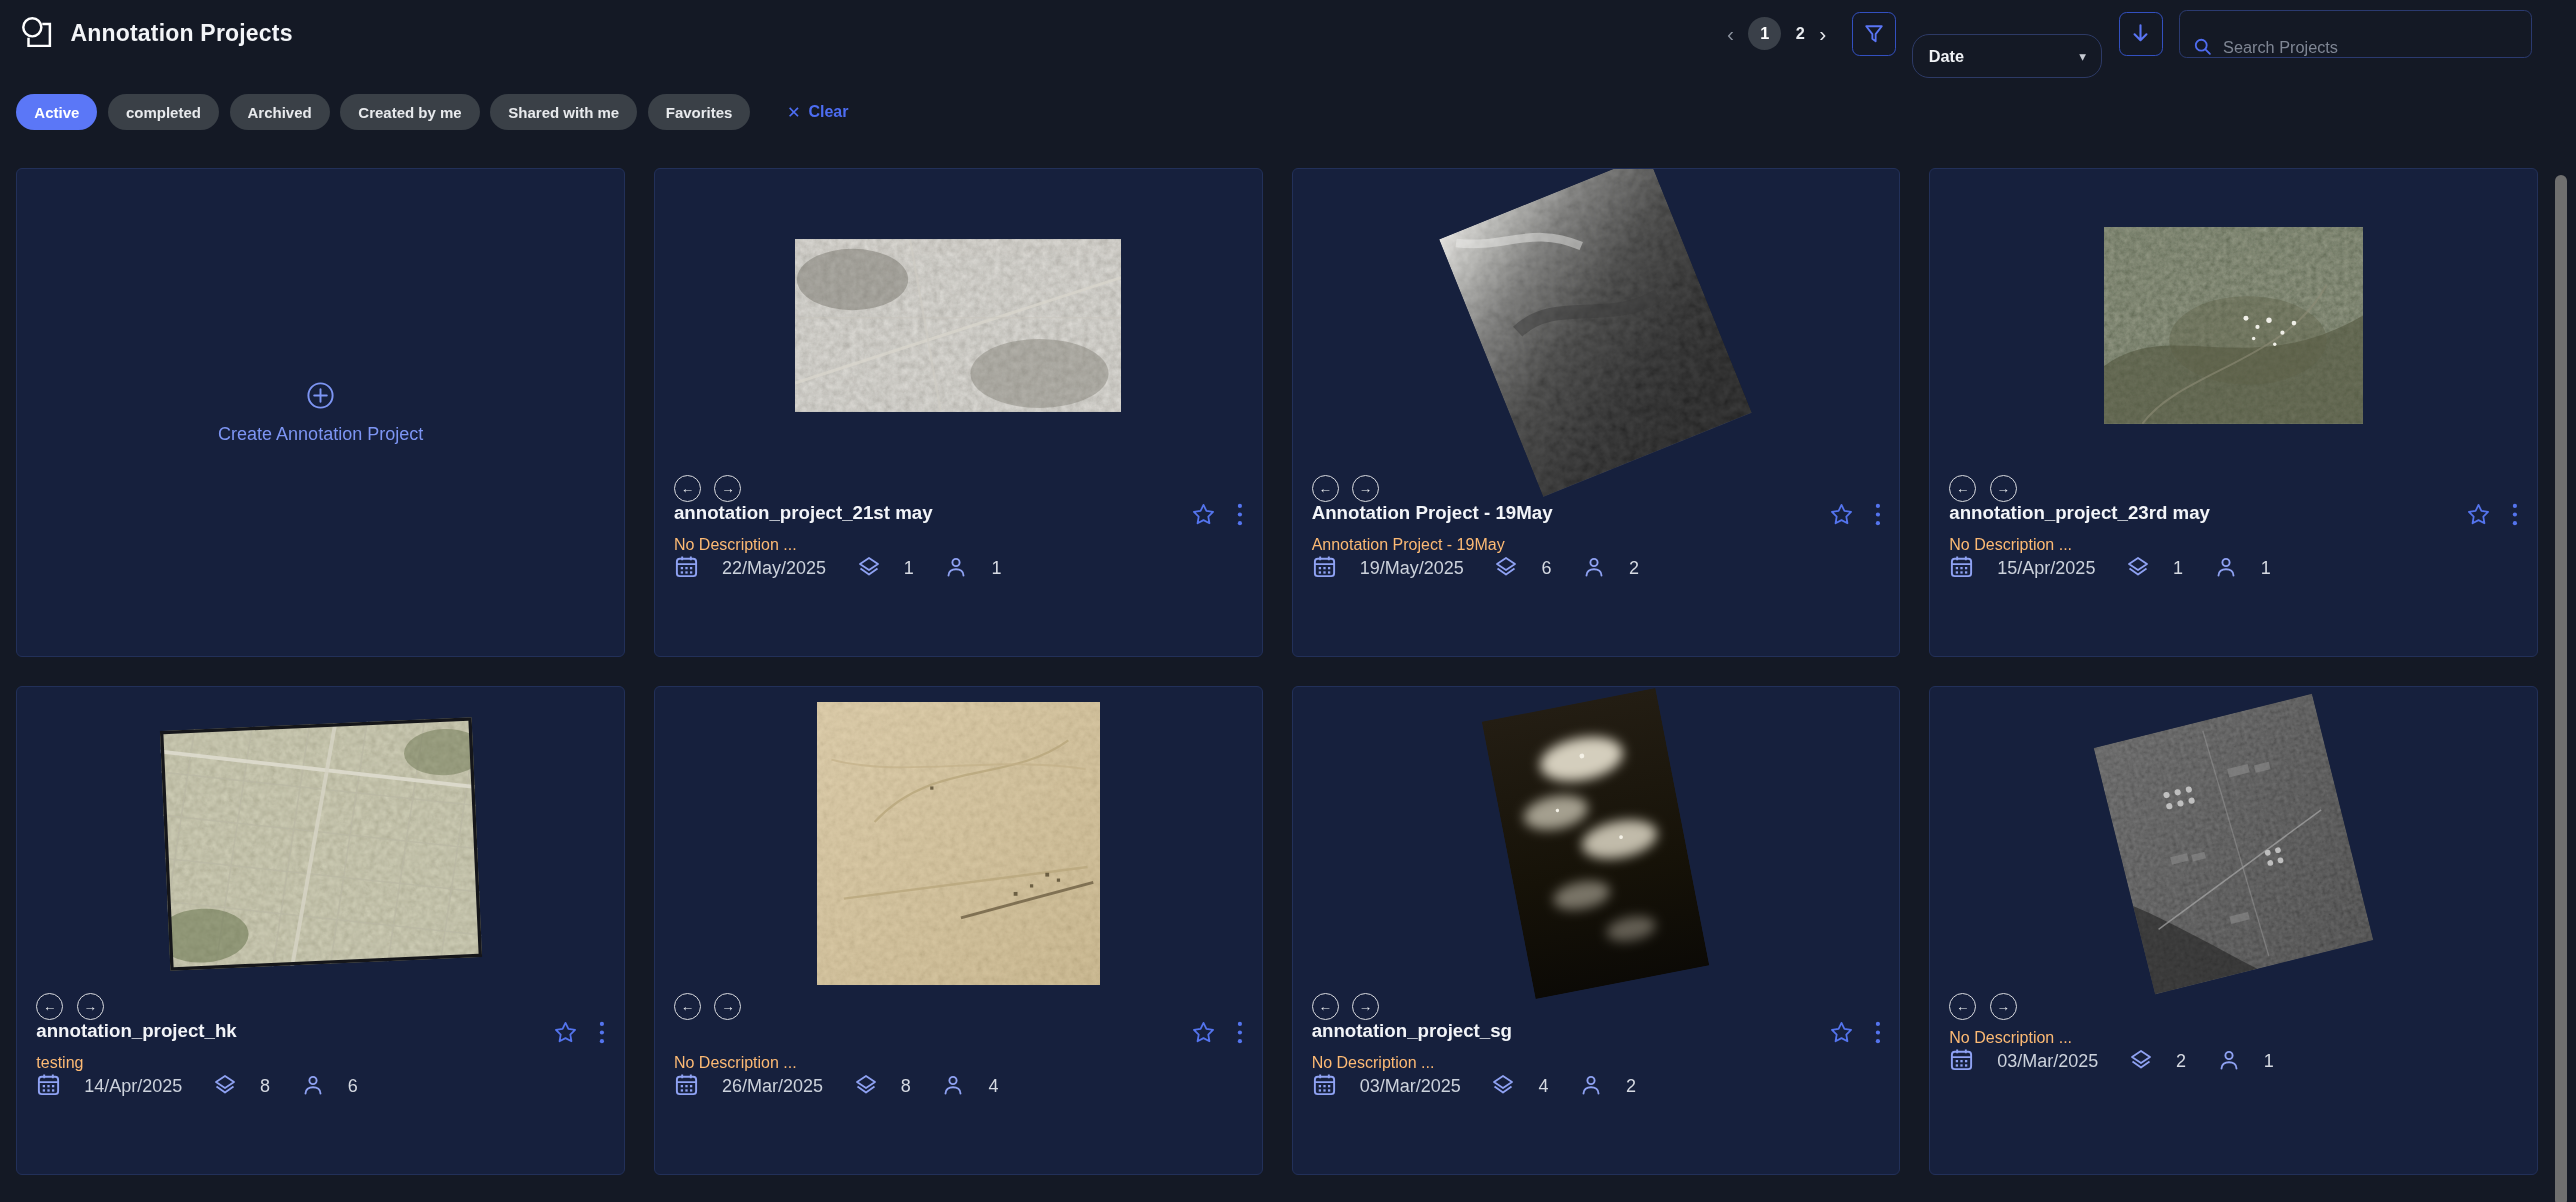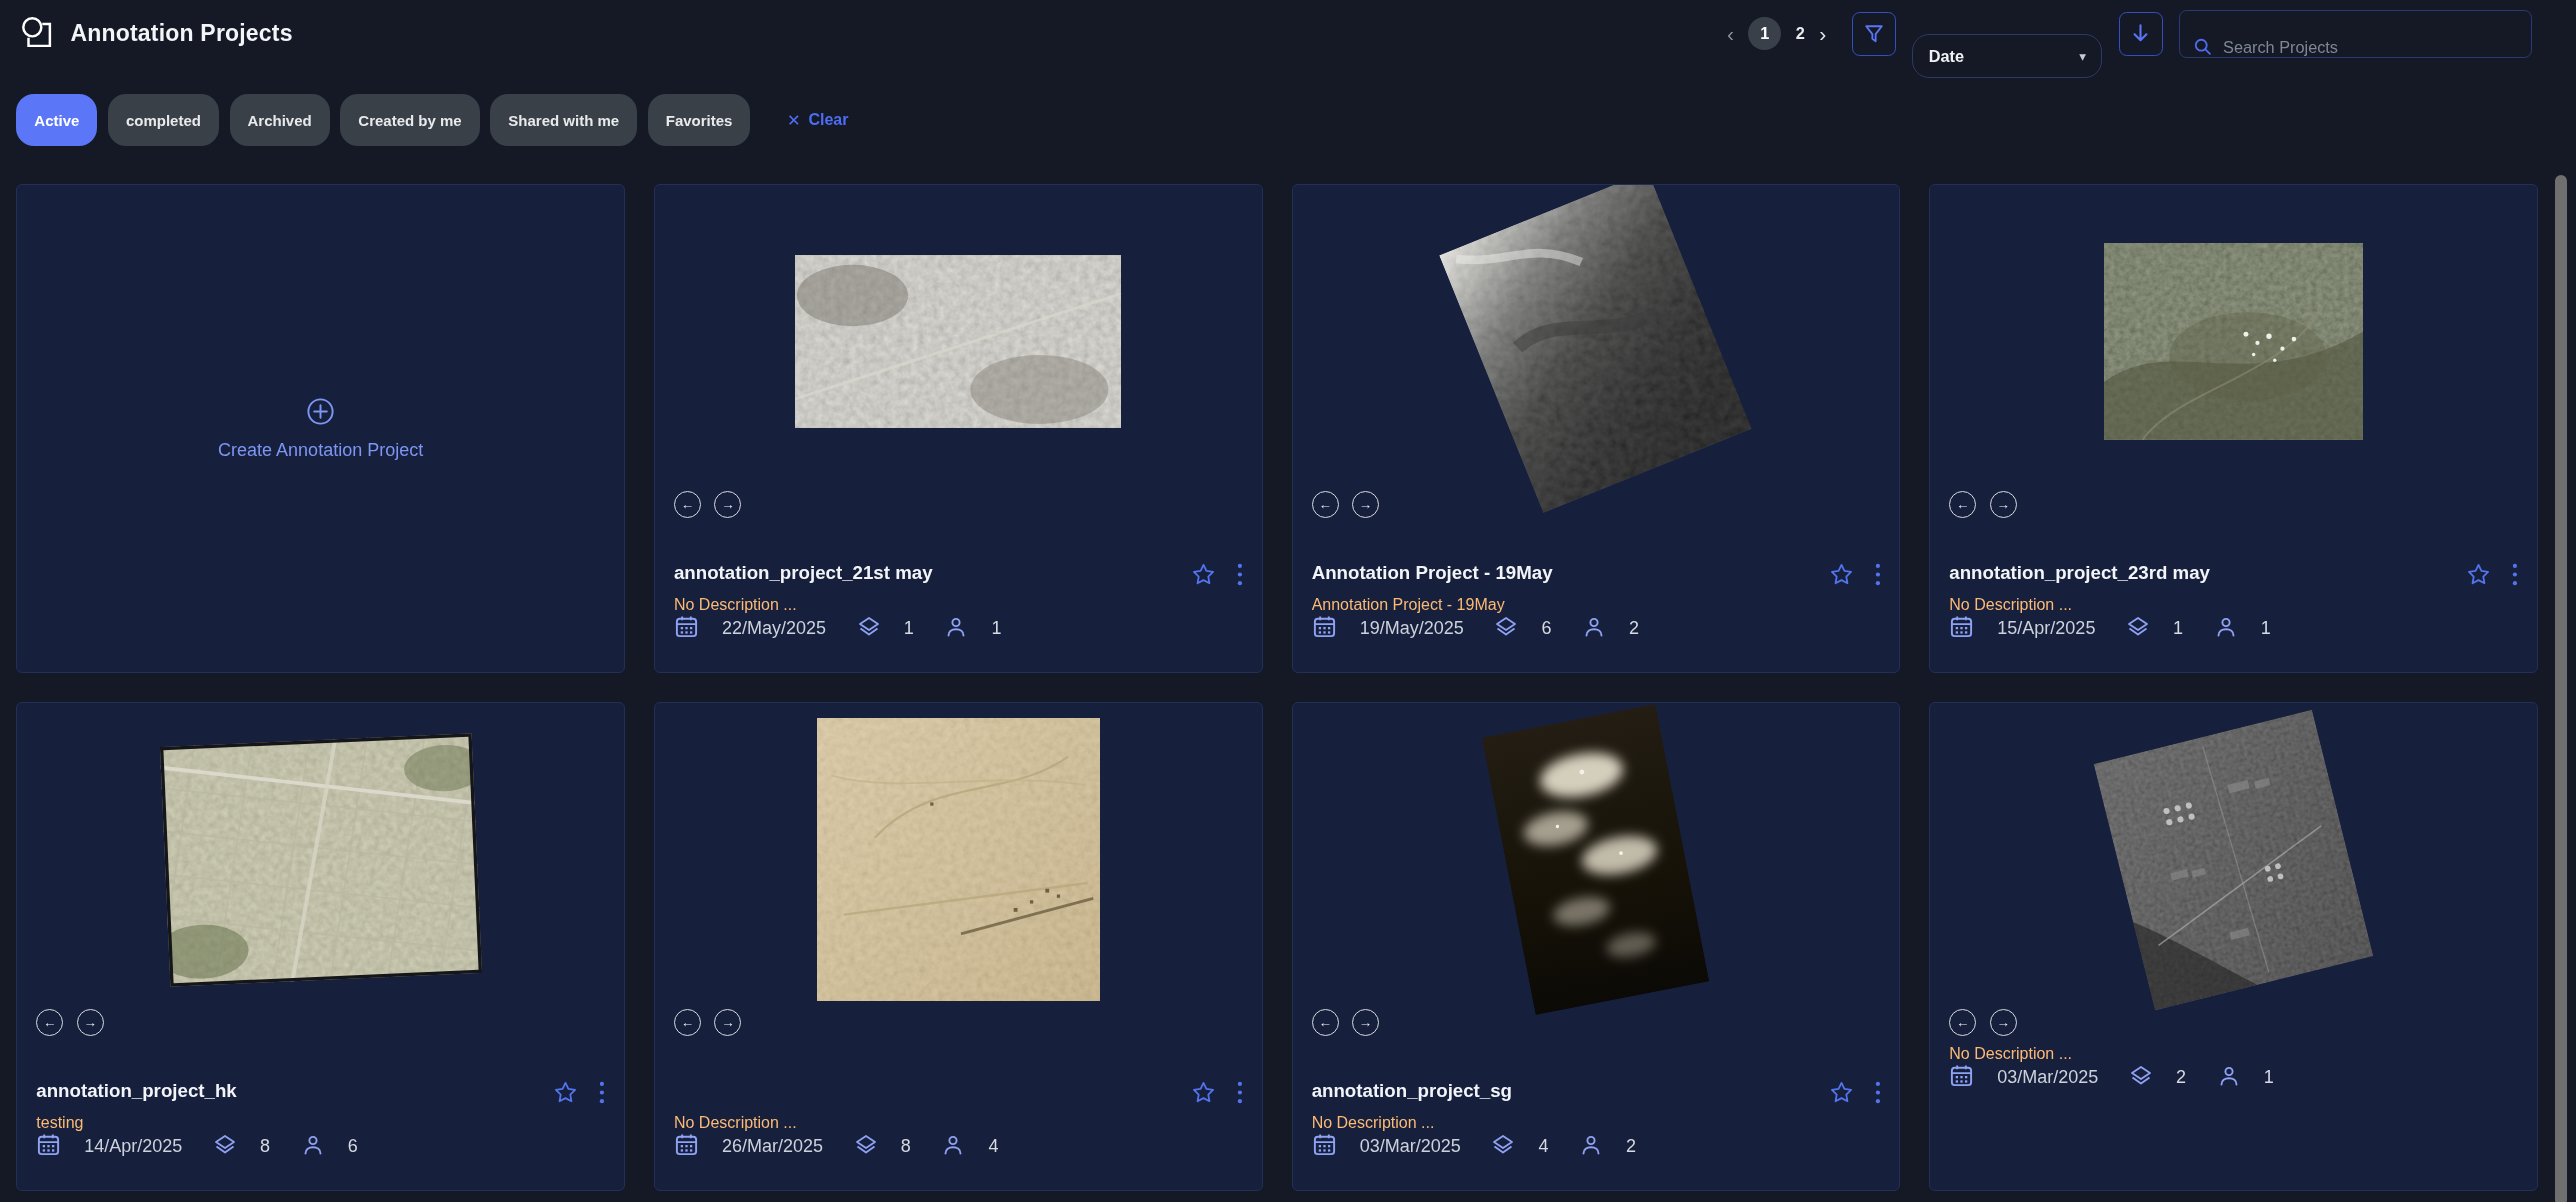--- a/index.html
+++ b/index.html
@@ -28,42 +28,42 @@
                 display:flex; align-items:center; padding:0 15.4px; gap:11.5px; cursor:pointer;margin-top:45px; }
   .select-box .sel-label { font-size:16.3px; font-weight:700; color:#f0f2f5; }
   .select-box .caret { margin-left:auto; color:#c6cad2; font-size:13.4px; }
   .search-box { height:48px; width:353px; border:1.4px solid #2b3a70; border-radius:7.7px;
                 display:flex; align-items:flex-end; padding:0 13.4px; gap:10.6px; }
   .search-box input { background:transparent; border:none; outline:none; color:#e8eaf0; font-size:16.3px; width:100%;
                       font-family:"Liberation Sans", sans-serif; }
   .search-box input::placeholder { color:#7f8694; }
   
   .chips-row { display:flex; align-items:center; gap:10.6px; margin:38px 0 0 16.3px; }
-  .chip { height:52px; padding:0 18px; border-radius:18px; background:#3a4047; color:#e8eaed;
+  .chip { height:36px; padding:0 18px; border-radius:18px; background:#3a4047; color:#e8eaed;
           display:flex; align-items:center; font-size:15px; font-weight:600; cursor:pointer; }
   .chip.active { background:#5b77f7; color:#ffffff; }
   .clear-btn { margin-left:26px; display:flex; align-items:center; gap:7.7px; color:#4d6df2;
                font-size:16px; font-weight:700; cursor:pointer; }
   .clear-x { font-size:16.3px; font-weight:400; }
   
   .grid { margin:38px 38px 0 16.3px; display:grid; grid-template-columns:repeat(4,1fr);
           grid-auto-rows:489px; gap:29px; }
   .card { background:#16203d; border:1px solid #223059; border-radius:6px; padding:15.4px 19px;
           display:flex; flex-direction:column; overflow:hidden; position:relative; cursor:pointer; }
   .create-card { align-items:center; justify-content:center; gap:13.4px; }
   .create-label { color:#7d95f3; font-size:18px; font-weight:500; }
   .thumb-area { height:283px; display:flex; align-items:center; justify-content:center; position:relative; }
   .t3 { transform:rotate(-22deg); }
   .t5 { transform:rotate(-2.5deg); }
   .t7 { transform:rotate(-11deg); }
   .t8 { transform:rotate(-14deg); }
   .nav-row { display:flex; gap:13.4px; margin-top:7.7px; }
   .nav-btn { width:27px; height:27px; border:1.6px solid #d9dbdf; border-radius:50%; background:transparent;
              color:#eef0f3; display:flex; align-items:center; justify-content:center; font-size:13.4px; cursor:pointer; line-height:0; }
-  .title-row { margin-top:44px; display:flex; align-items:flex-start; min-height:25px; }
+  .title-row { display:flex; align-items:flex-start; min-height:25px; }
   .card-title { font-size:18.7px; font-weight:700; color:#f2f4f8; white-space:nowrap; overflow:hidden;
                 text-overflow:ellipsis; max-width:413px; }
   .card-actions { margin-left:auto; display:flex; align-items:center; gap:21px; }
   .card-actions .act { cursor:pointer; display:flex; }
   .card-desc { margin-top:8.6px; font-size:16px; color:#fdba74; min-height:18px; }
   .meta-row { display:flex; align-items:flex-end; gap:23px; }
   .meta-date { font-size:18px; color:#ccd2dc; font-weight:500; margin-right:7.7px; }
   .meta-num { font-size:18px; color:#d6dae2; font-weight:500; }
   .mi { display:flex; }
   .gap-l { margin-left:7.7px; }

